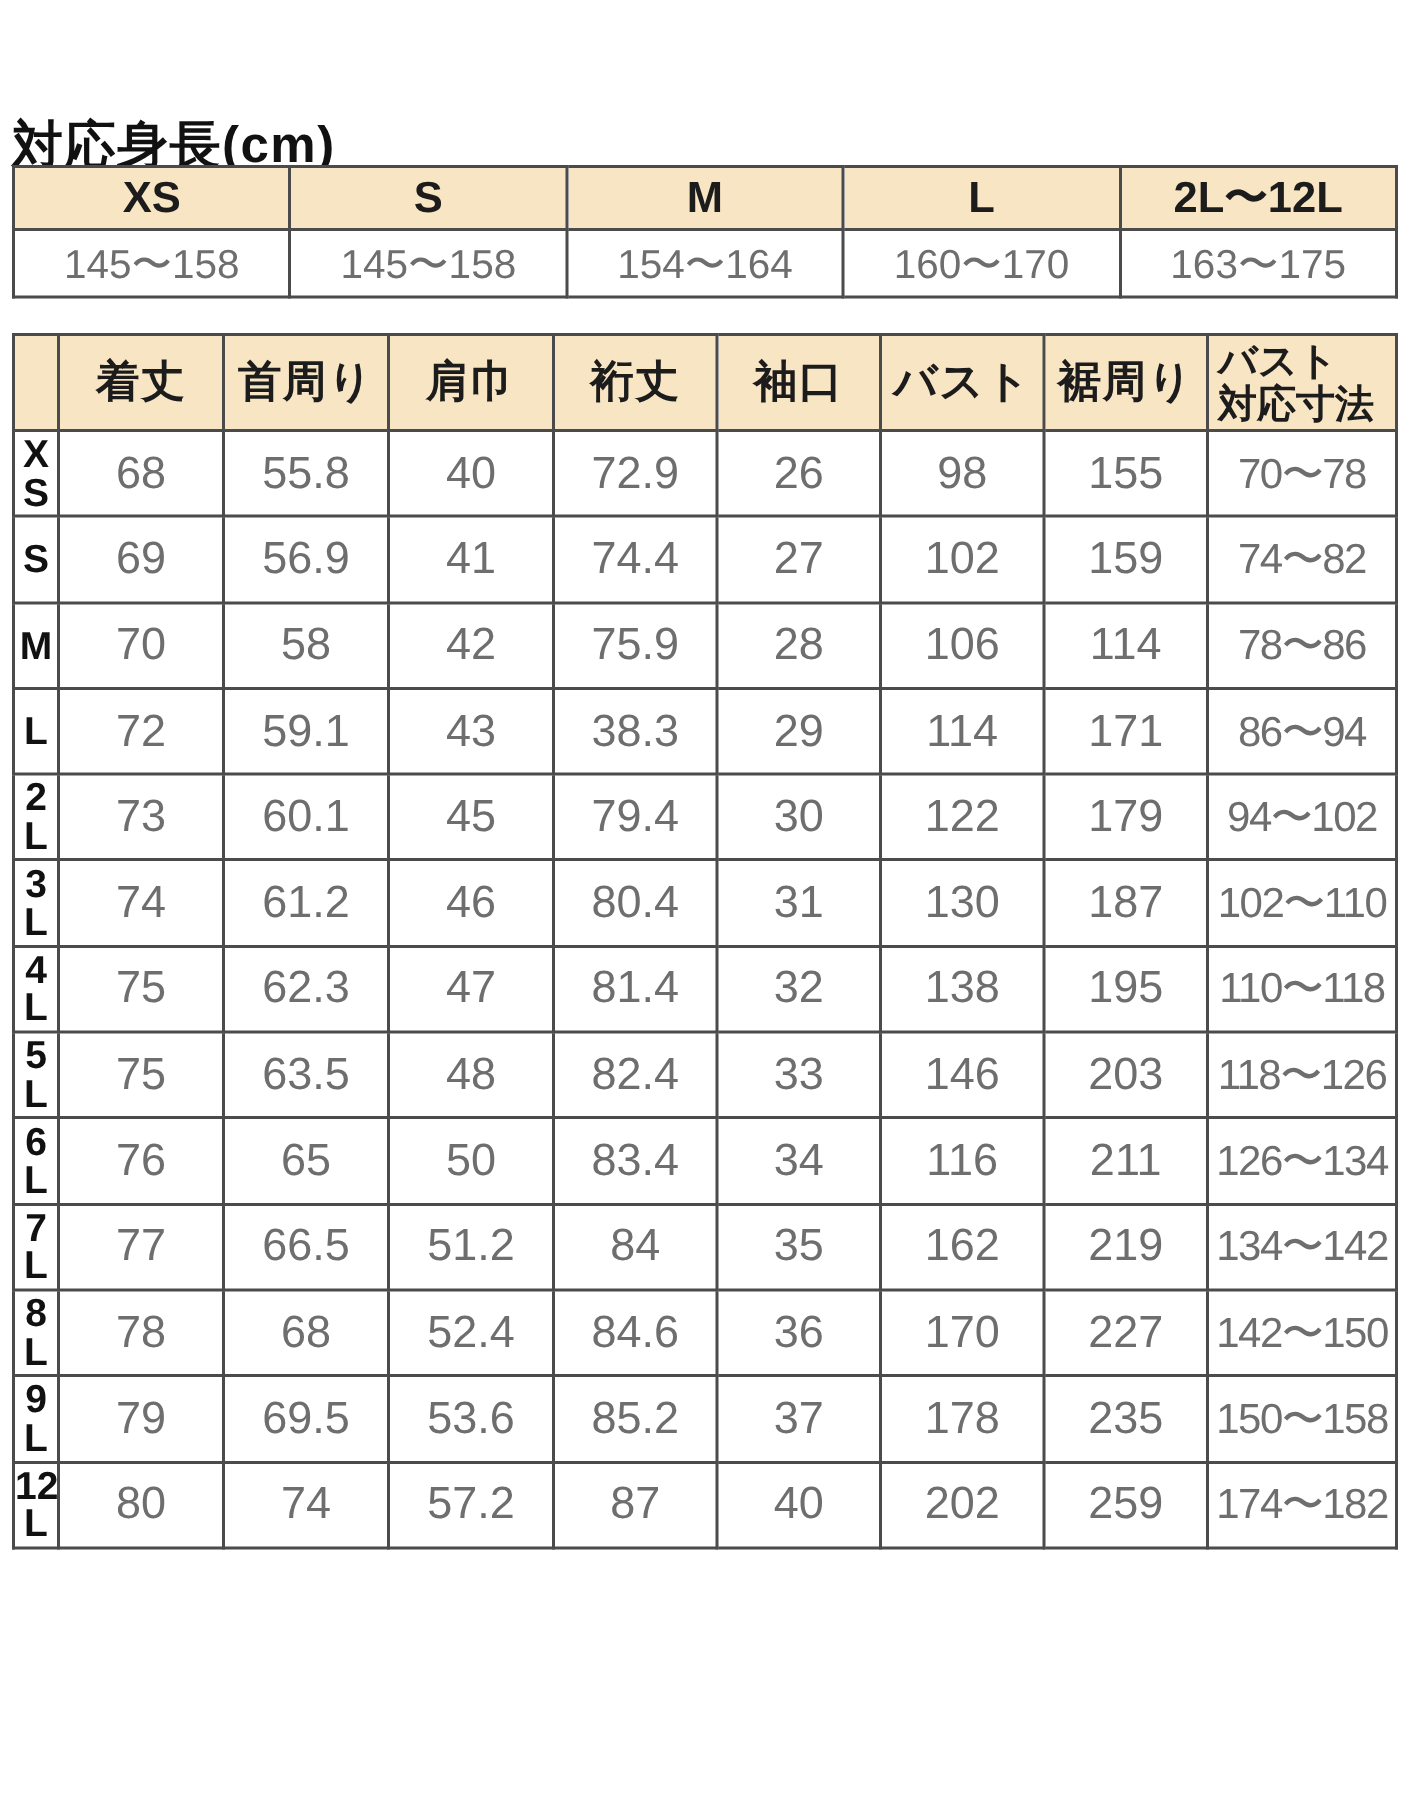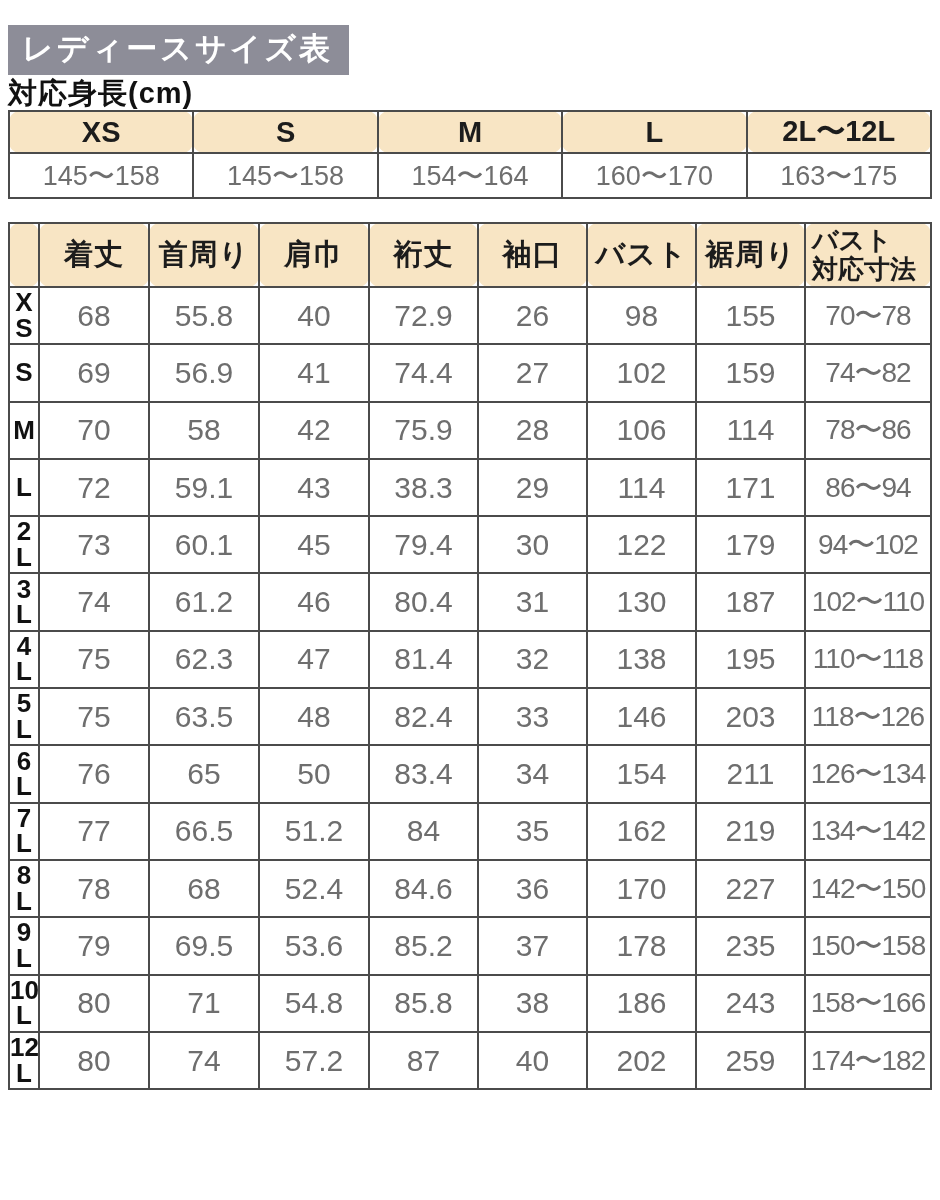--- a/index.html
+++ b/index.html
@@ -26,41 +26,40 @@
     font-weight: bold;
     letter-spacing: 3px;
     padding: 3px 16px 5px 14px;
   }
   
   .subtitle {
     position: absolute;
     left: 8px;
     top: 74px;
     color: #111111;
-    font-size: 29px;
+    font-size: 34px;
     font-weight: bold;
     letter-spacing: 1px;
   }
   
   table {
     border-collapse: collapse;
     table-layout: fixed;
   }
   th, td {
     border: 2px solid #4b4b4b;
     text-align: center;
     vertical-align: middle;
     padding: 0;
     overflow: hidden;
   }
   th {
     background: #f8e5c4;
     color: #1c1c1c;
     font-weight: 600;
-    border-radius: 11px;
   }
   td {
     background: #ffffff;
     color: #6e6e6e;
     font-weight: 400;
   }
   
   .height-table {
     position: absolute;
     left: 8px;
@@ -109,23 +108,20 @@
   .size-table td.last-val {
     font-size: 28px;
     letter-spacing: -1px;
   }
 </style>
 </head>
 <body>
 
 <div class="page">
 
-  <div class="banner">
-    <span>レディースサイズ表</span>
-  </div>
 
   <div class="subtitle">対応身長(cm)</div>
 
   <table class="height-table">
     <colgroup>
       <col style="width:20%">
         <col style="width:20%">
         <col style="width:20%">
         <col style="width:20%">
         <col style="width:20%">
@@ -285,21 +281,21 @@
         <tr>
           <td class="row-label">
             <div>6</div>
             <div>L</div>
           </td>
           <td>76</td>
           <td>65</td>
           <td>50</td>
           <td>83.4</td>
           <td>34</td>
-          <td>154</td>
+          <td>116</td>
           <td>211</td>
           <td class="last-val">126〜134</td>
         </tr>
         <tr>
           <td class="row-label">
             <div>7</div>
             <div>L</div>
           </td>
           <td>77</td>
           <td>66.5</td>
@@ -333,34 +329,20 @@
           <td>69.5</td>
           <td>53.6</td>
           <td>85.2</td>
           <td>37</td>
           <td>178</td>
           <td>235</td>
           <td class="last-val">150〜158</td>
         </tr>
         <tr>
           <td class="row-label">
-            <div>10</div>
-            <div>L</div>
-          </td>
-          <td>80</td>
-          <td>71</td>
-          <td>54.8</td>
-          <td>85.8</td>
-          <td>38</td>
-          <td>186</td>
-          <td>243</td>
-          <td class="last-val">158〜166</td>
-        </tr>
-        <tr>
-          <td class="row-label">
             <div>12</div>
             <div>L</div>
           </td>
           <td>80</td>
           <td>74</td>
           <td>57.2</td>
           <td>87</td>
           <td>40</td>
           <td>202</td>
           <td>259</td>

